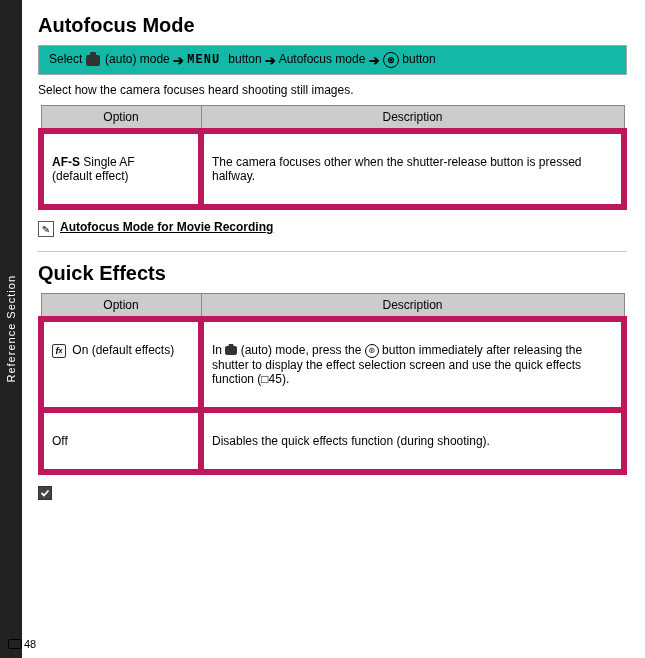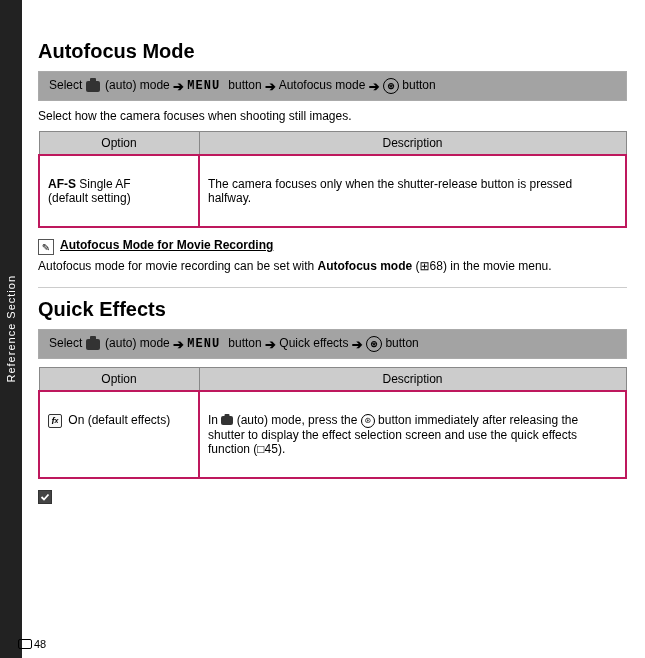--- a/index.html
+++ b/index.html
@@ -30,35 +30,34 @@
       color: #fff;
       font-size: 11px;
       writing-mode: vertical-rl;
       transform: rotate(180deg);
       white-space: nowrap;
       letter-spacing: 1px;
     }
     .main-content {
       flex: 1;
       padding: 14px 18px 14px 16px;
-      margin-top: 26px;
     }
 
     
     .section-title {
       font-size: 20px;
       font-weight: bold;
       margin-bottom: 8px;
     }
     .nav-box {
       border: 1px solid #aaa;
       padding: 6px 10px;
       font-size: 12px;
       margin-bottom: 8px;
-      background: #a3a3a3;
+      background: #14b8a6;
       display: inline-block;
       width: 100%;
     }
     .nav-box .icon-camera {
       display: inline-block;
       width: 14px;
       height: 11px;
       background: #222;
       border-radius: 2px;
       position: relative;
@@ -103,21 +102,21 @@
     }
     .info-table th {
       background: #ccc;
       border: 1px solid #888;
       padding: 4px 8px;
       font-size: 12px;
       font-weight: normal;
       text-align: center;
     }
     .info-table td {
-      border: 2px solid #be185d;
+      border: 6px solid #be185d;
       padding: 21px 8px;
       font-size: 12px;
       vertical-align: top;
     }
     .info-table td:first-child {
       width: 160px;
       font-weight: normal;
     }
     .af-bold {
       font-weight: bold;
@@ -174,21 +173,21 @@
     .section-divider {
       border: none;
       border-top: 1px solid #ccc;
       margin: 14px 0 10px 0;
     }
 
     
     .page-footer {
       position: absolute;
       bottom: 8px;
-      left: 18px;
+      left: 8px;
       font-size: 11px;
       display: flex;
       align-items: center;
     }
 
     
     .qe-icon {
       width: 14px;
       height: 14px;
       border: 1.5px solid #333;
@@ -226,86 +225,76 @@
         <span class="nav-arrow">➔</span>
         <span class="menu-label"> MENU </span>
         <span>button </span>
         <span class="nav-arrow">➔</span>
         <span> Autofocus mode </span>
         <span class="nav-arrow">➔</span>
         <span class="icon-ok">⊛</span>
         <span> button</span>
       </div>
 
-      <p class="description-text">Select how the camera focuses when shooting still images.</p>
+      <p class="description-text">Select how the camera focuses heard shooting still images.</p>
 
       
       <table class="info-table">
         <thead>
           <tr>
             <th>Option</th>
             <th>Description</th>
           </tr>
         </thead>
         <tbody>
           <tr>
             <td>
               <span class="af-bold">AF-S</span><span> Single AF</span><br>
-              <span>(default setting)</span>
+              <span>(default effect)</span>
             </td>
-            <td>The camera focuses only when the shutter-release button is pressed halfway.</td>
+            <td>The camera focuses other when the shutter-release button is pressed halfway.</td>
           </tr>
         </tbody>
       </table>
 
       
       <div class="note-box">
         <div class="note-icon">✎</div>
         <span class="note-title">Autofocus Mode for Movie Recording</span>
       </div>
-      <p class="note-body">Autofocus mode for movie recording can be set with <strong>Autofocus mode</strong> (⊞68) in the movie menu.</p>
     </div>
 
     <hr class="section-divider">
 
     <div>
       <h1 class="section-title">Quick Effects</h1>
 
       
-      <div class="nav-box">
-        <span>Select </span>
-        <span class="icon-camera" style="display:inline-block;width:14px;height:11px;background:#333;border-radius:2px;vertical-align:middle;position:relative;">
-          <span style="position:absolute;top:-3px;left:50%;transform:translateX(-50%);width:6px;height:3px;background:#333;border-radius:1px 1px 0 0;"></span>
-        </span>
-        <span> (auto) mode </span>
-        <span class="nav-arrow">➔</span>
-        <span class="menu-label"> MENU </span>
-        <span>button </span>
-        <span class="nav-arrow">➔</span>
-        <span> Quick effects </span>
-        <span class="nav-arrow">➔</span>
-        <span class="icon-ok">⊛</span>
-        <span> button</span>
-      </div>
 
       
       <table class="info-table">
         <thead>
           <tr>
             <th>Option</th>
             <th>Description</th>
           </tr>
         </thead>
         <tbody>
           <tr>
             <td>
               <span class="qe-icon" style="font-style:italic;font-weight:bold;font-size:9px;">f<span style="font-size:7px;">x</span></span>
               <span> On (default effects)</span>
             </td>
             <td>In <span class="icon-camera" style="display:inline-block;width:12px;height:9px;background:#333;border-radius:2px;vertical-align:middle;position:relative;"><span style="position:absolute;top:-2px;left:50%;transform:translateX(-50%);width:5px;height:2px;background:#333;border-radius:1px 1px 0 0;"></span></span> (auto) mode, press the <span class="icon-ok" style="display:inline-flex;width:14px;height:14px;border:1.5px solid #000;border-radius:50%;align-items:center;justify-content:center;font-size:8px;vertical-align:middle;">⊛</span> button immediately after releasing the shutter to display the effect selection screen and use the quick effects function (□45).</td>
+          </tr>
+          <tr>
+            <td>
+              <span>Off</span>
+            </td>
+            <td>Disables the quick effects function (during shooting).</td>
           </tr>
         </tbody>
       </table>
 
       
       <div class="note-box">
         <div class="check-box">
           <svg viewBox="0 0 10 10">
             <polyline points="1.5,5 4,7.5 8.5,2.5" fill="none" stroke="white" stroke-width="1.8"></polyline>
           </svg>

